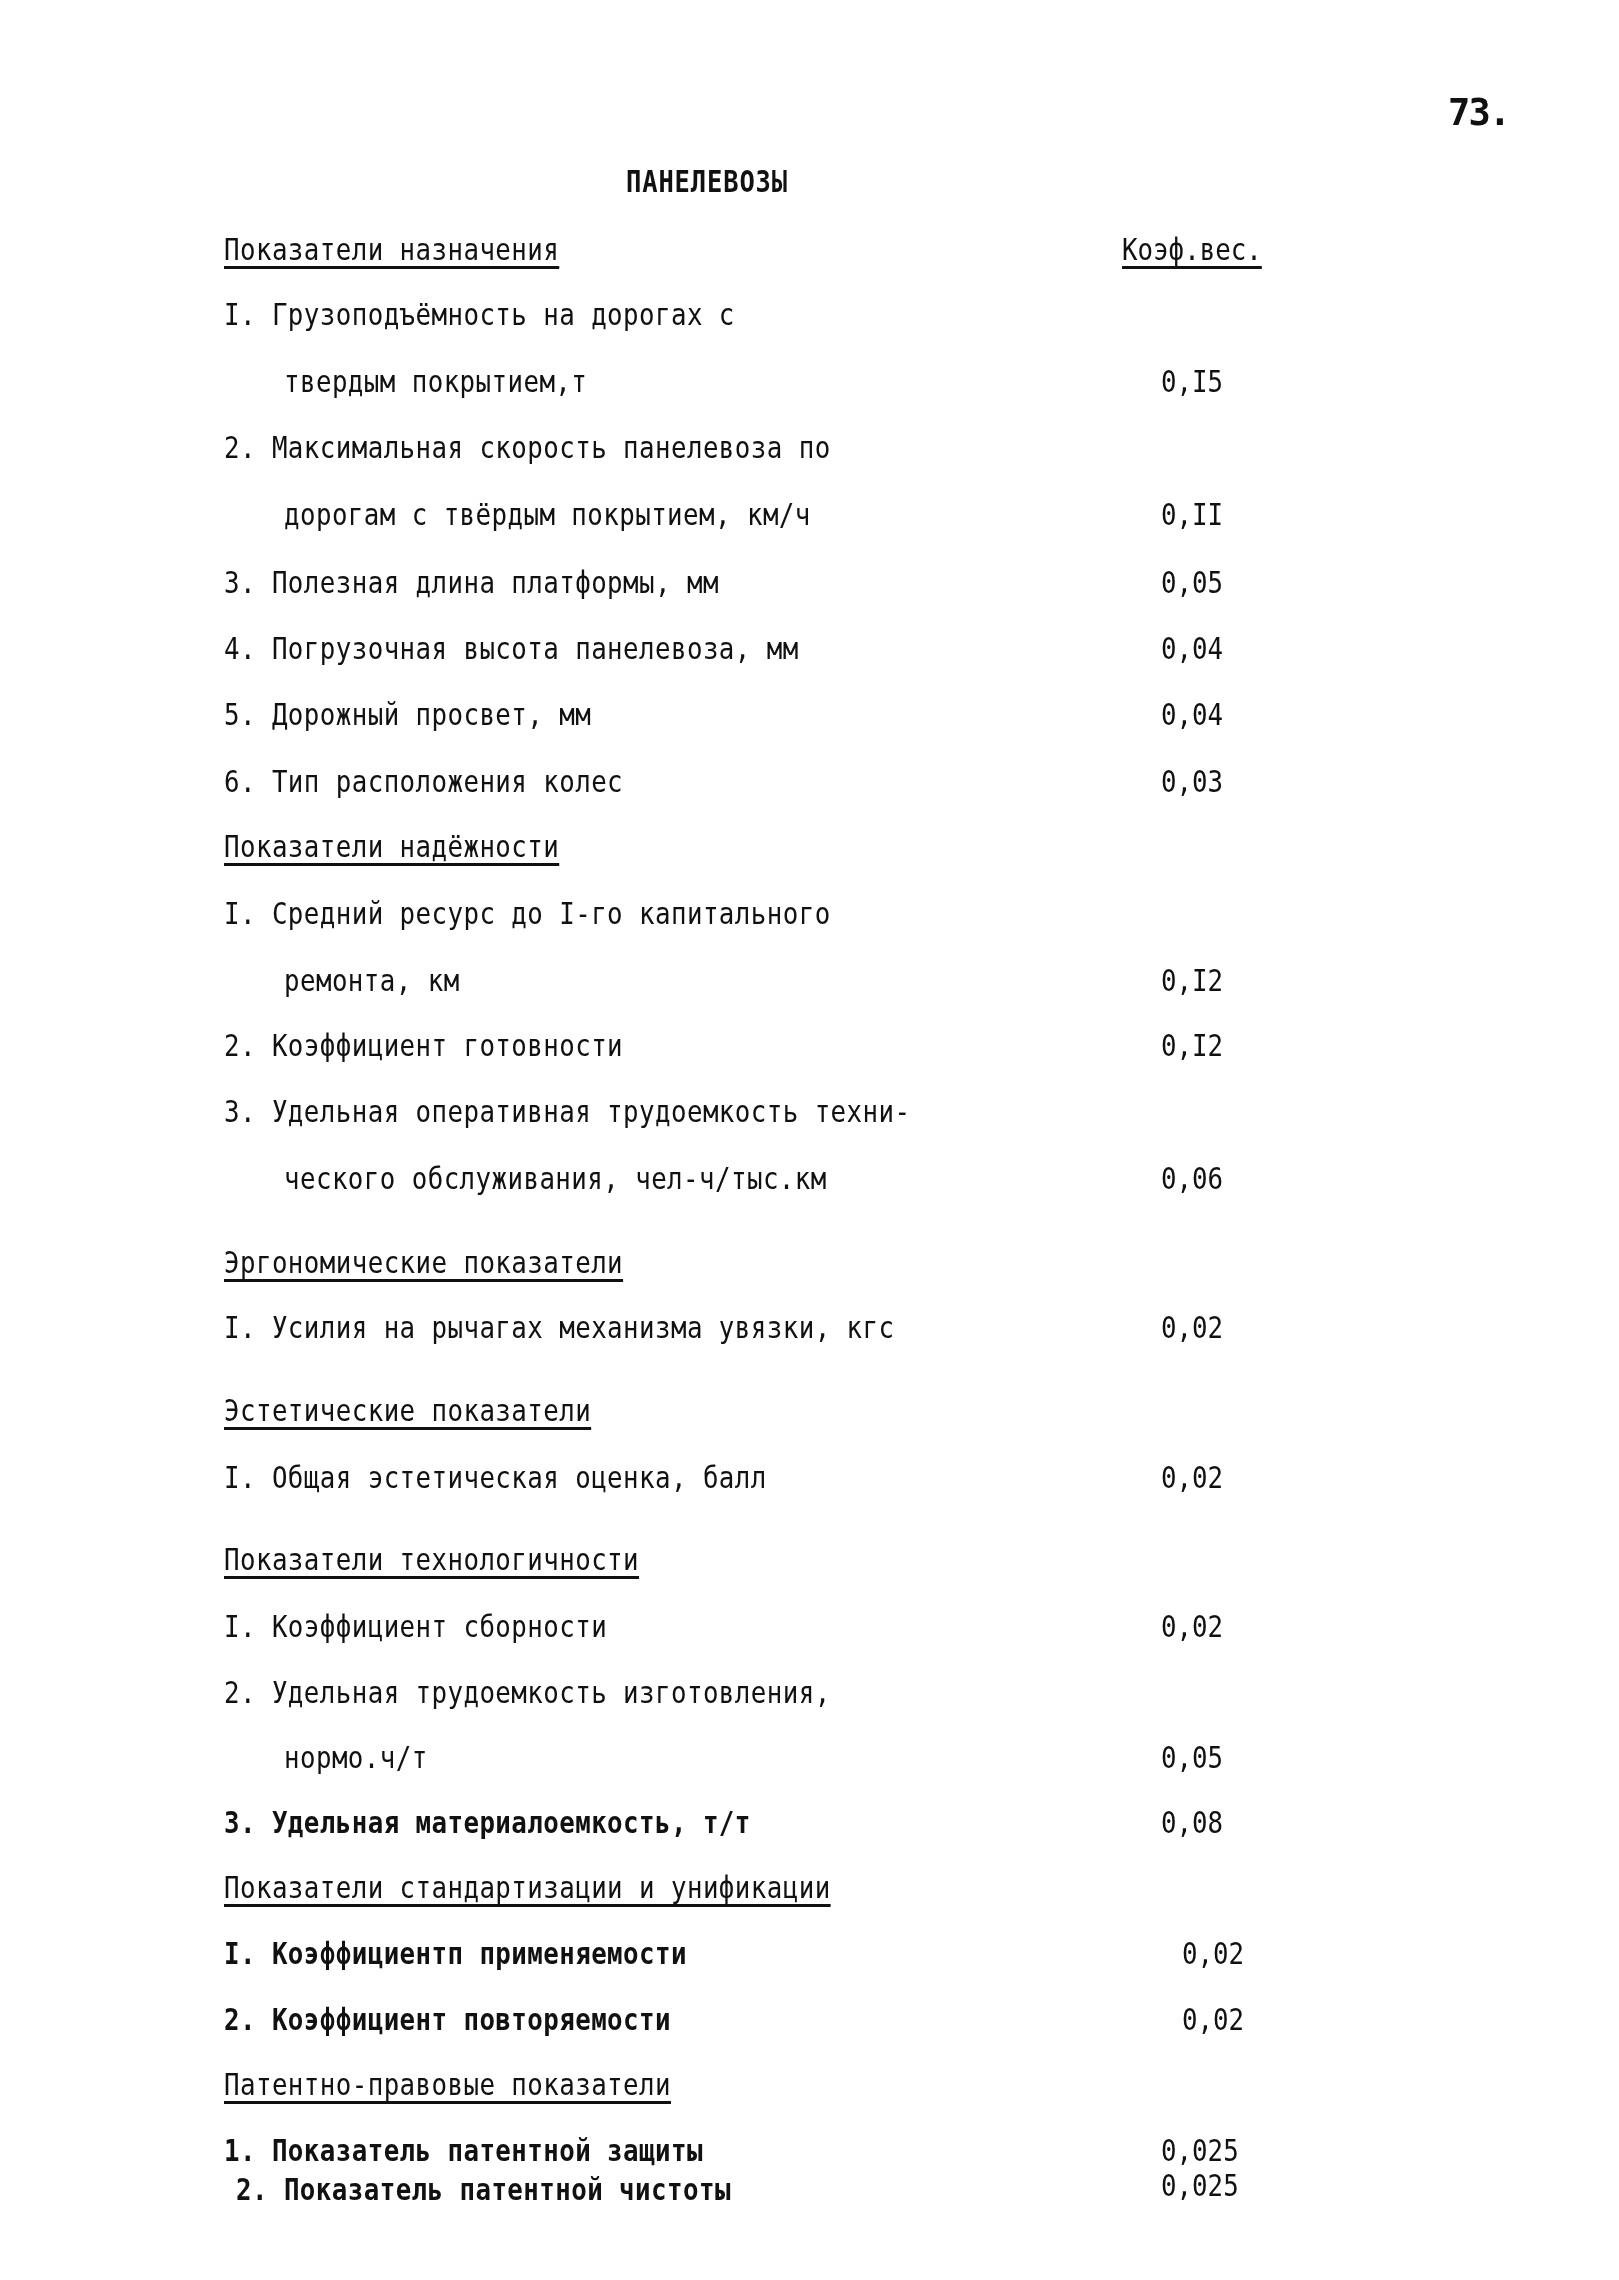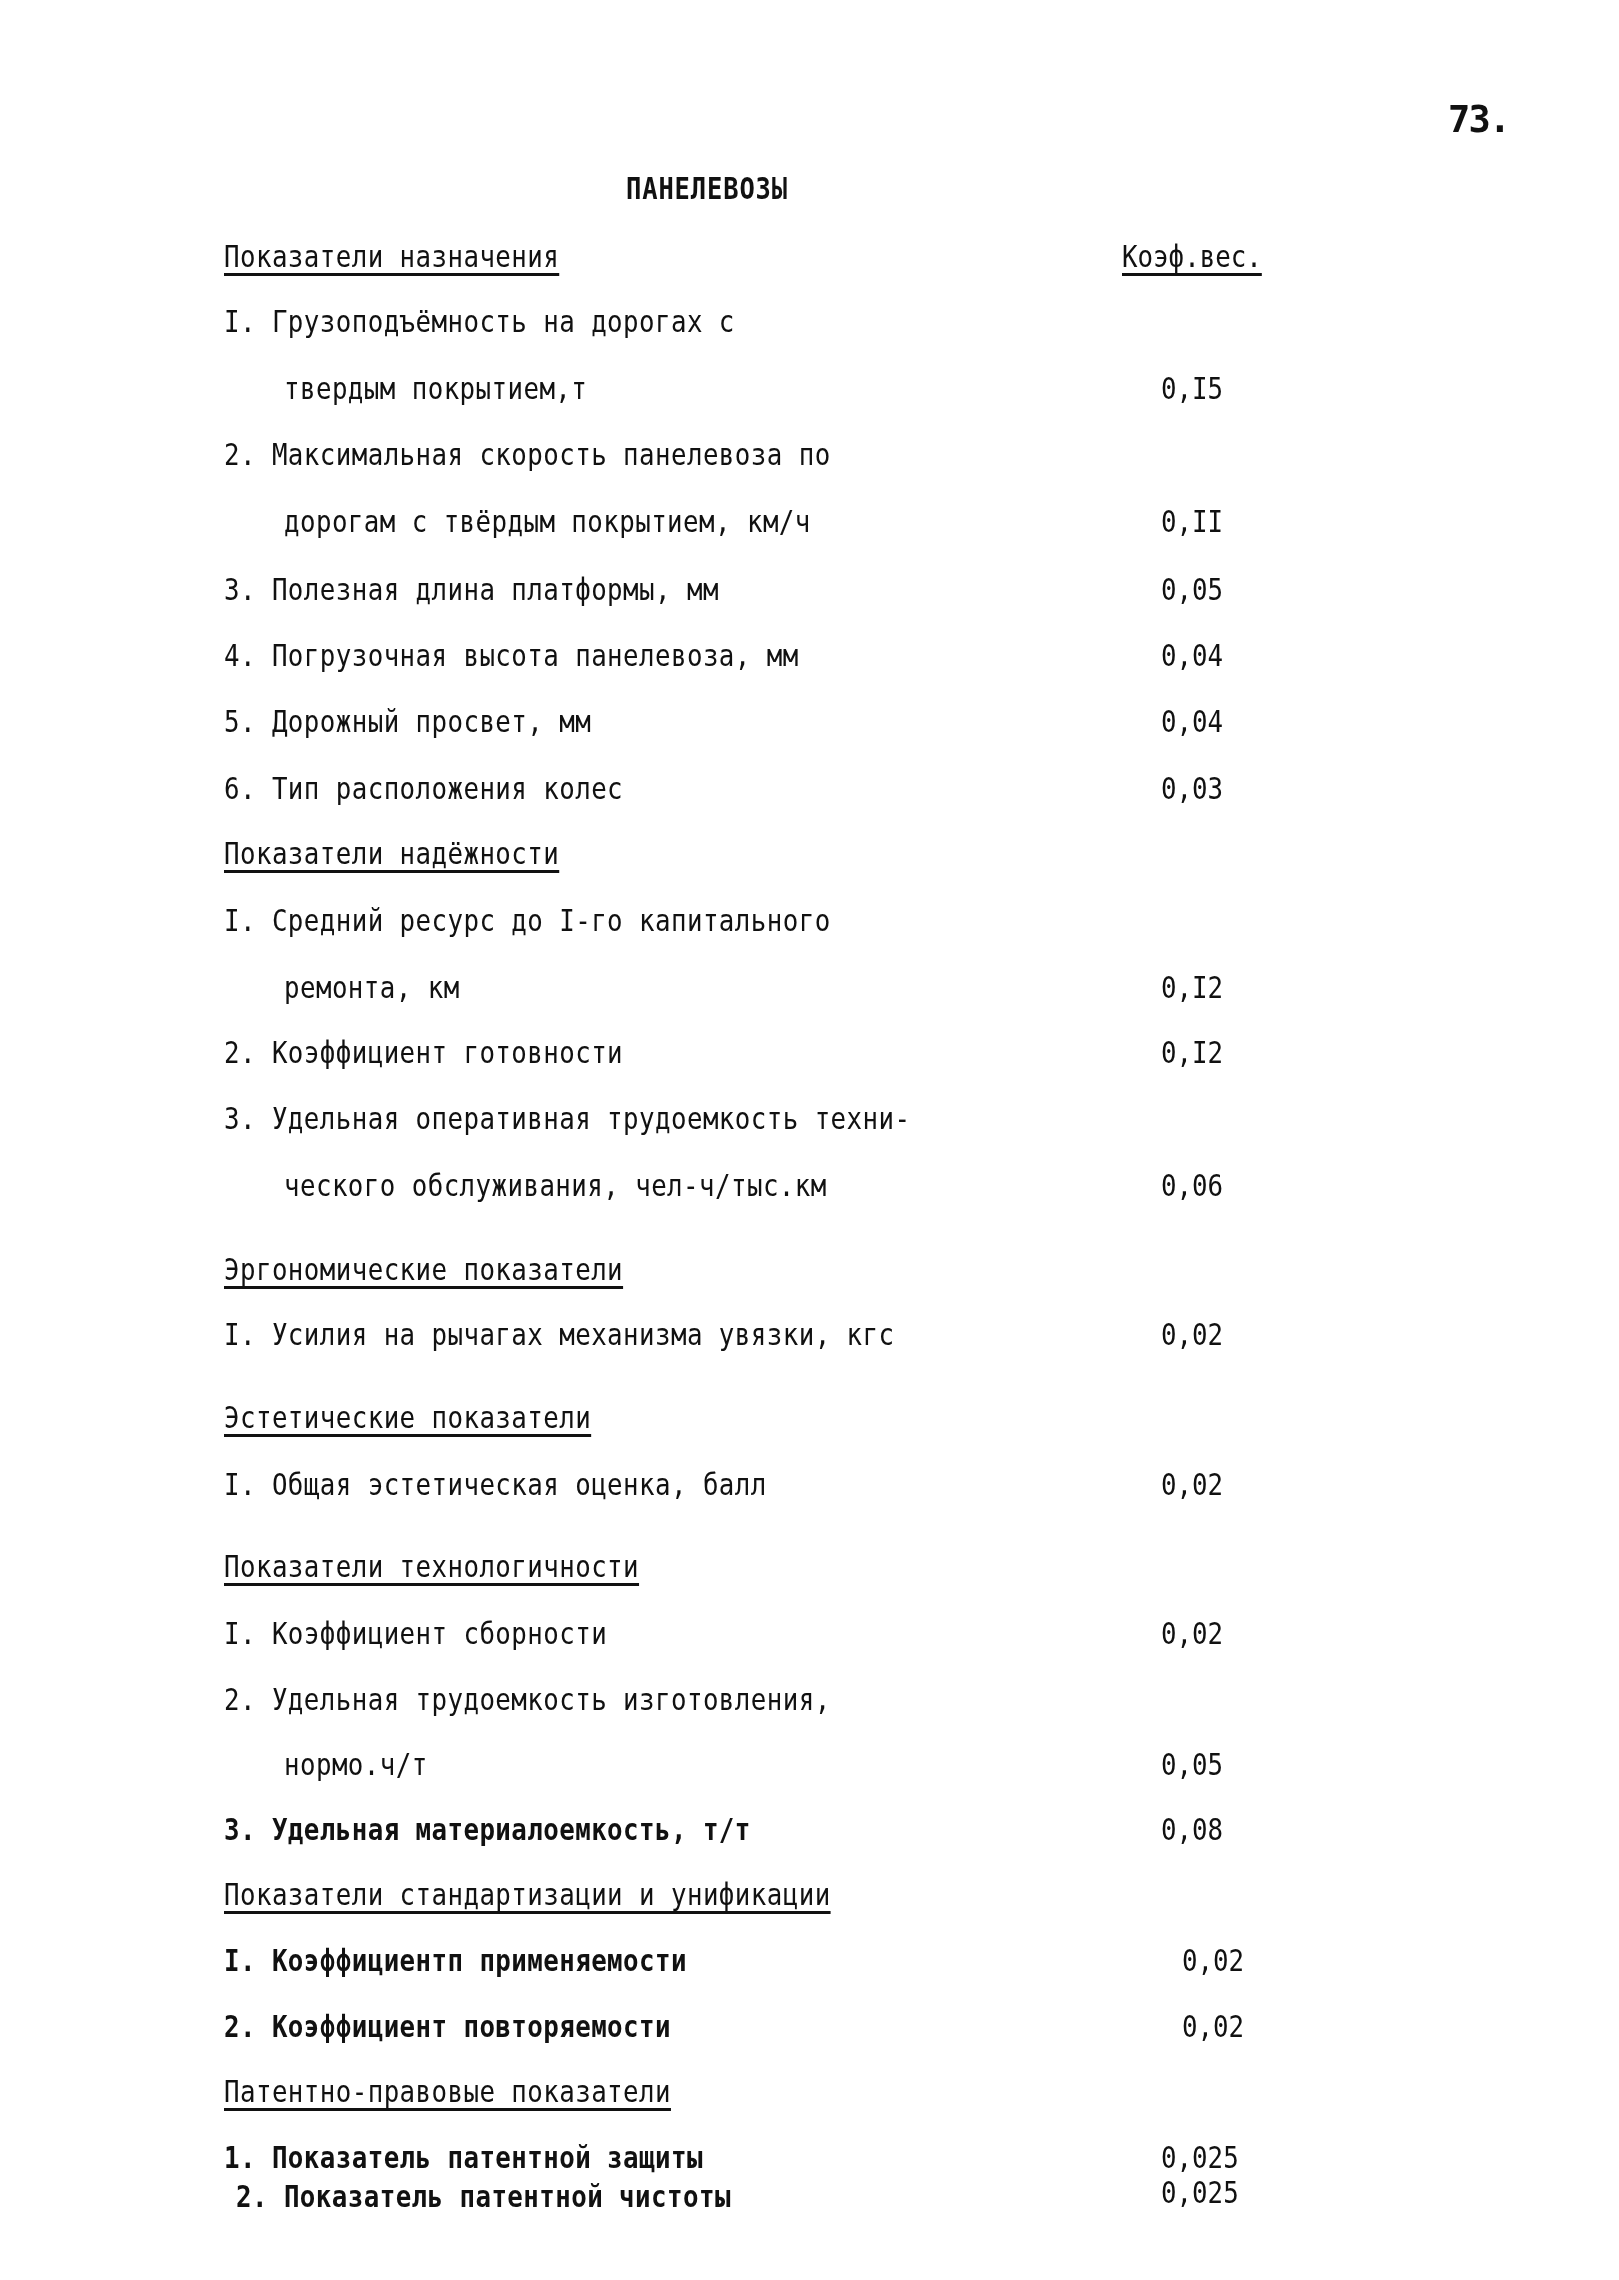--- a/index.html
+++ b/index.html
@@ -1,18 +1,18 @@
 <!DOCTYPE html>
 <html><head>
 <meta charset="utf-8">
 <style>
   html, body { margin: 0; padding: 0; background: #ffffff; }
   body { width: 1619px; height: 2281px; position: relative; overflow: hidden;
          font-family: "DejaVu Sans Mono", "Liberation Mono", monospace; color: #111; }
-  .page { position: absolute; left: 0; top: 9px; width: 1619px; height: 1928px; }
+  .page { position: absolute; left: 0; top: 2px; width: 1619px; height: 1928px; }
   .pnum { position: absolute; left: 1448px; top: 89px; font-size: 37px; font-weight: bold; letter-spacing: -1.9px; }
   .title { position: absolute; left: 626px; top: 162px; font-size: 30px; font-weight: bold; letter-spacing: 1px; transform: scaleX(0.85); transform-origin: left; }
   .line { position: absolute; left: 224px; font-size: 30px; white-space: pre; transform: scaleX(0.86); transform-origin: left; letter-spacing: 0.5px; }
   .line.indent { left: 284px; }
   .line.bold { font-weight: bold; }
   .hdr { text-decoration: underline; text-decoration-thickness: 2.9px; text-underline-offset: 5.8px; }
   .val { position: absolute; left: 1161px; font-size: 30px; white-space: pre; transform: scaleX(0.86); transform-origin: left; }
   .val.shift { left: 1182px; }
   .val.hdr { left: 1122px; }
 </style>

